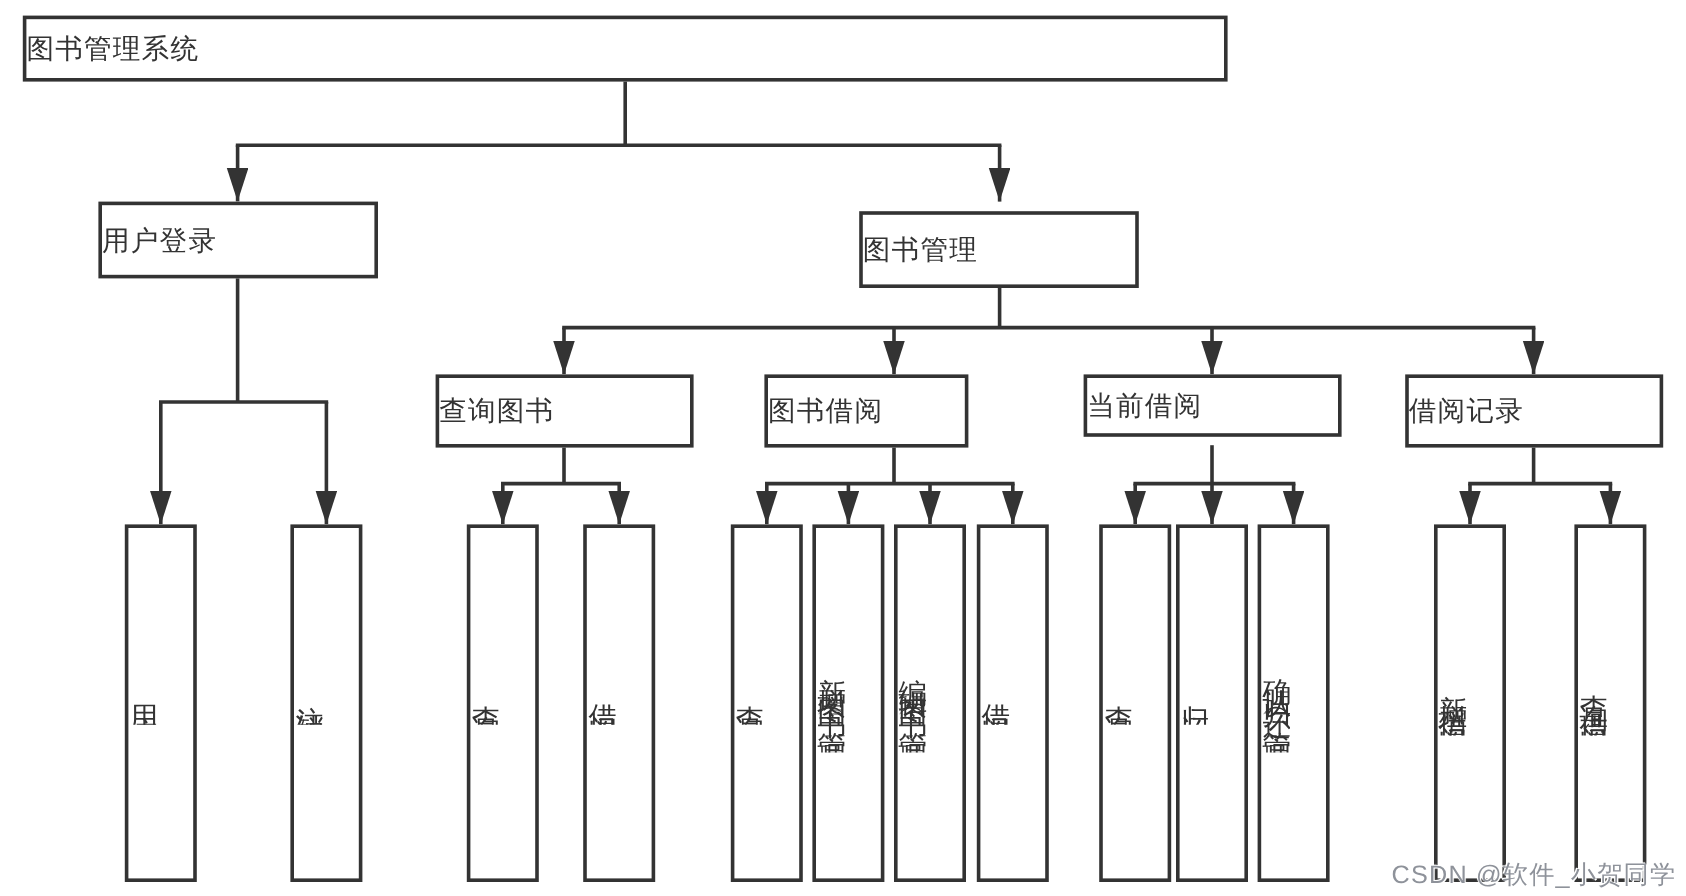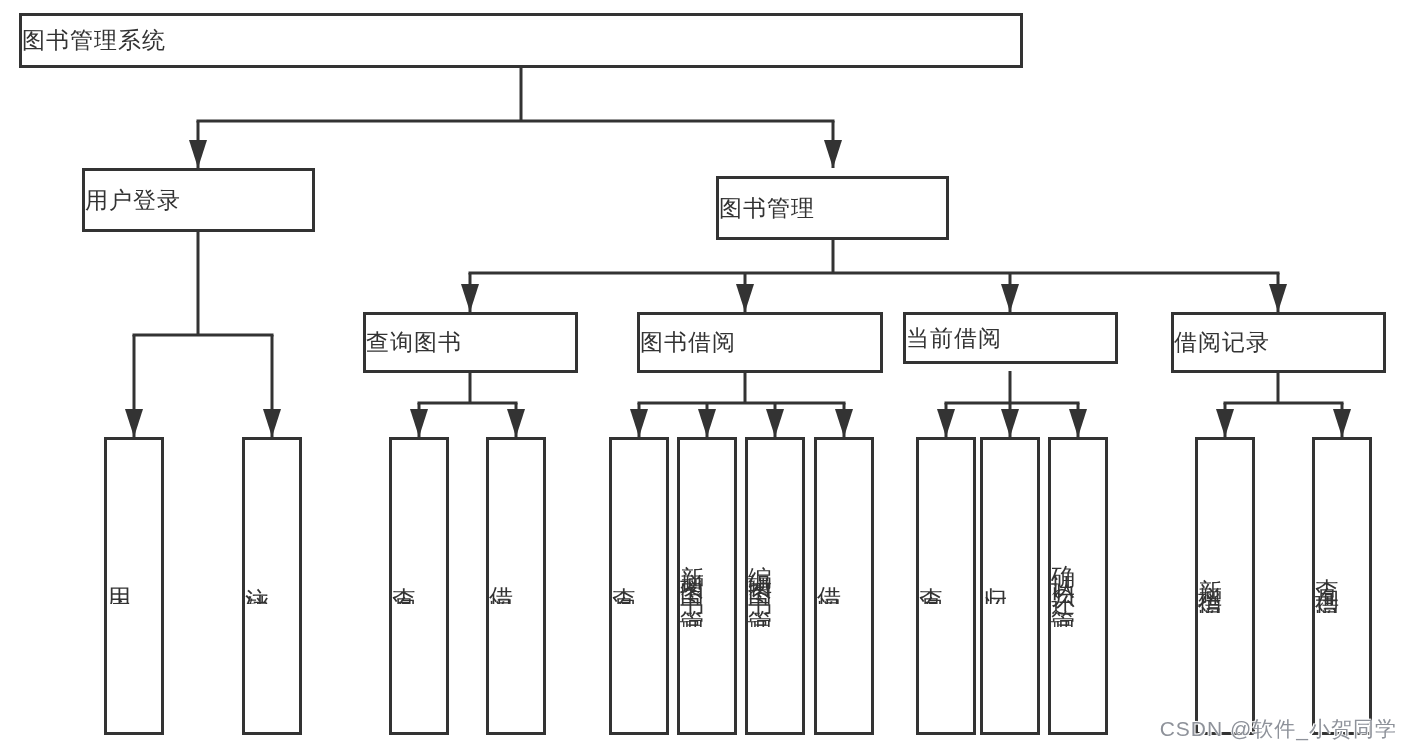--- a/index.html
+++ b/index.html
@@ -109,21 +109,21 @@
   <div class="box" style="left:82px; top:168px; width:233px; height:64px;">
     <span>用户登录</span>
   </div>
   <div class="box" style="left:716px; top:176px; width:233px; height:64px;">
     <span>图书管理</span>
   </div>
 
   <div class="box" style="left:363px; top:312px; width:215px; height:61px;">
     <span>查询图书</span>
   </div>
-  <div class="box" style="left:637px; top:312px; width:246px; height:61px;">
+  <div class="box" style="left:637px; top:312px; width:170px; height:61px;">
     <span>图书借阅</span>
   </div>
   <div class="box" style="left:903px; top:312px; width:215px; height:52px;">
     <span>当前借阅</span>
   </div>
   <div class="box" style="left:1171px; top:312px; width:215px; height:61px;">
     <span>借阅记录</span>
   </div>
 
   <div class="box v" style="left:104px; top:437px; width:60px; height:298px;">

